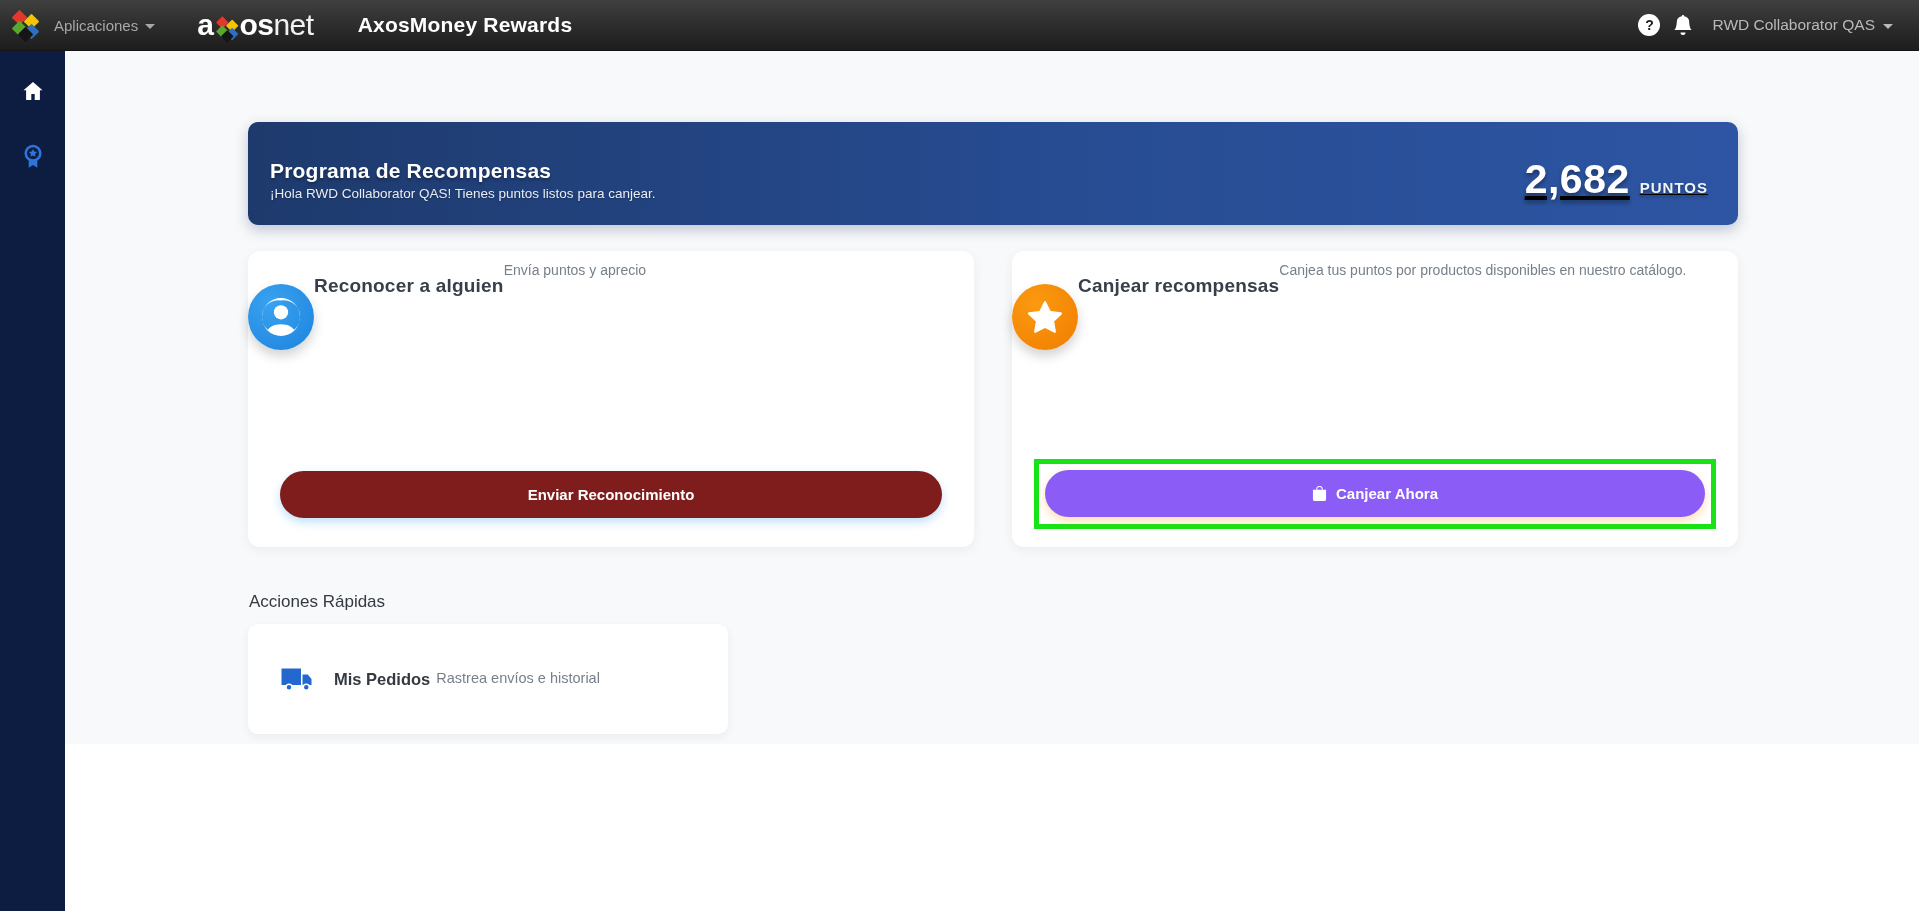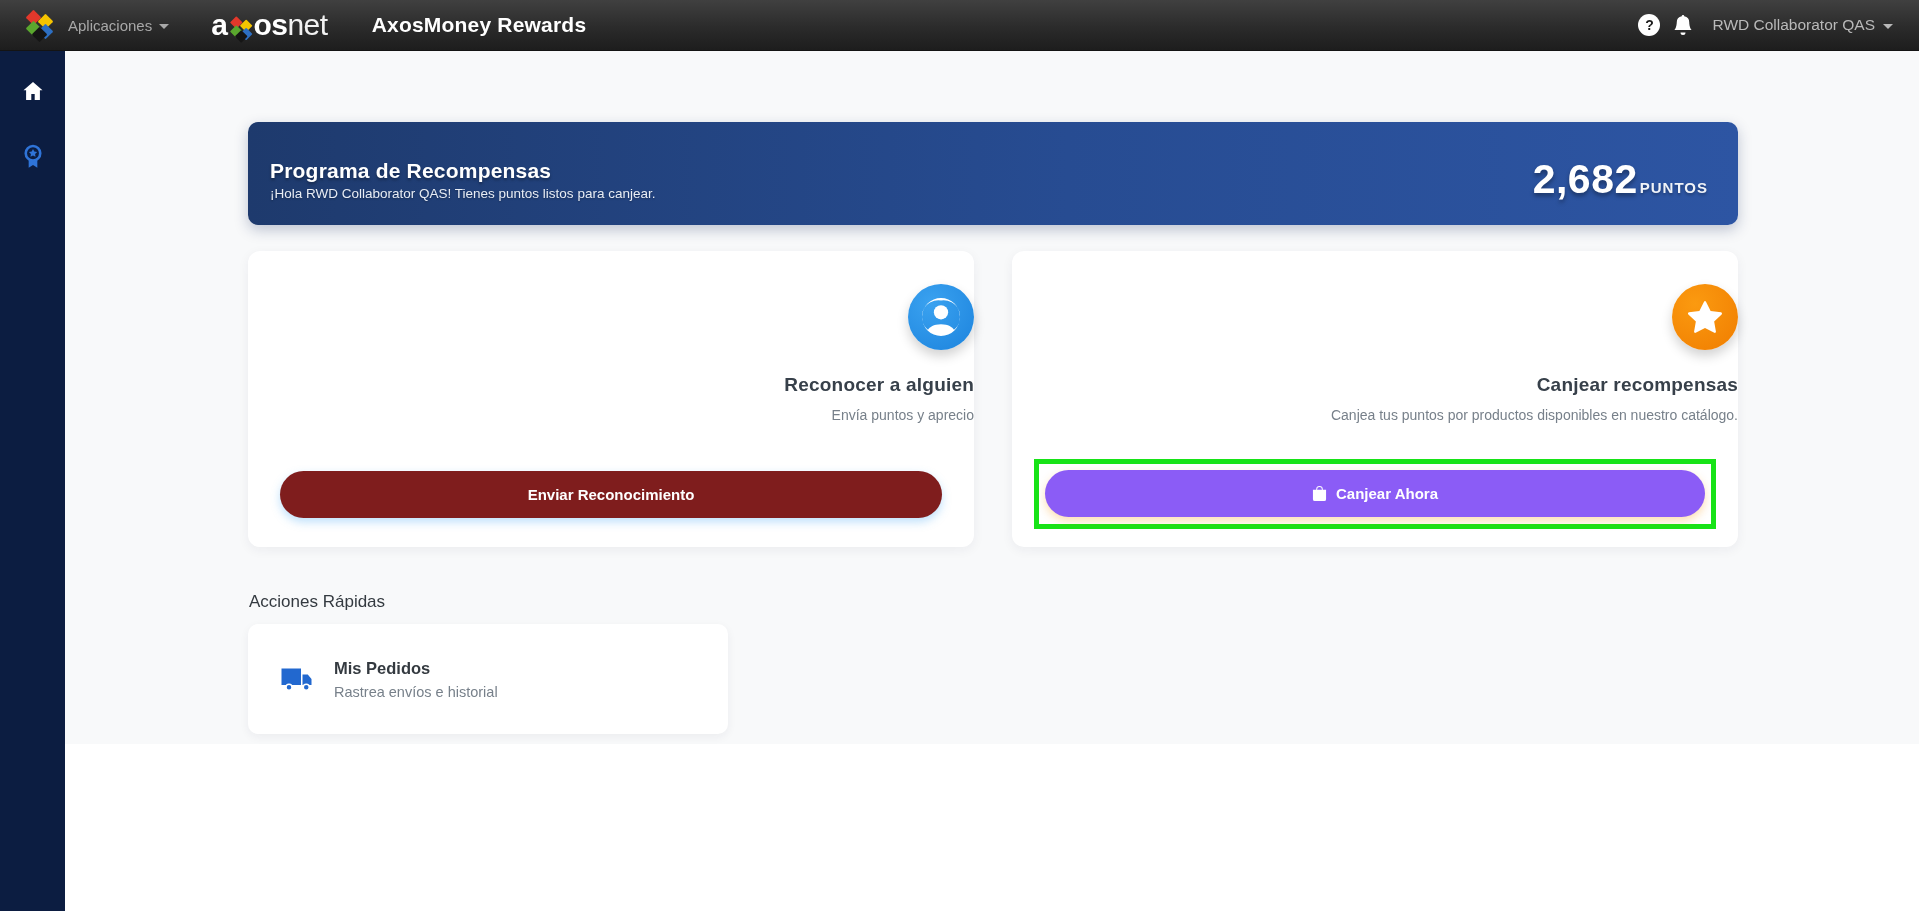--- a/index.html
+++ b/index.html
@@ -7,21 +7,21 @@
   html,body { font-family:"Liberation Sans", sans-serif; }
   body { width:1919px; height:911px; position:relative; overflow:hidden; background:#ffffff; }
 
   
   .navbar {
     position:absolute; left:0; top:0; width:1919px; height:51px;
     background:linear-gradient(180deg,#404040 0%,#2b2b2b 55%,#1d1d1d 100%);
     border-bottom:1px solid #141414;
     display:flex; align-items:center; z-index:30;
   }
-  .nav-left { display:flex; align-items:center; gap:14px; padding-left:26px; }
+  .nav-left { display:flex; align-items:center; gap:14px; padding-left:12px; }
   .apps-logo { width:28px; height:28px; position:relative; }
   .diamond { position:absolute; width:11px; height:11px; transform:rotate(45deg); border-radius:1px; }
   .d-red    { left:2px;  top:1px;  background:#e2382b; }
   .d-yellow { left:14px; top:5px;  background:#f5c400; }
   .d-green  { left:2px;  top:12px; background:#5aa72e; }
   .d-blue   { left:14px; top:15px; background:#2d6fc2; }
   .d-dark   { left:8px;  top:18px; background:#151515; }
   .apps-menu { display:flex; align-items:center; gap:7px; color:#a8a8a8; font-size:15px; cursor:pointer; }
   .caret-down { width:0; height:0; border-left:5px solid transparent; border-right:5px solid transparent; border-top:5px solid #a8a8a8; display:inline-block; margin-top:2px; }
   .brand { display:flex; align-items:center; margin-left:28px; color:#fff; font-size:30px; letter-spacing:-0.5px; }
@@ -49,29 +49,29 @@
   
   .banner {
     position:absolute; left:248px; top:122px; width:1490px; height:103px;
     border-radius:10px; background:linear-gradient(90deg,#1e3a6d 0%,#274c92 55%,#2d55a3 100%);
     box-shadow:0 5px 14px rgba(20,40,90,0.25);
     display:flex; align-items:center; justify-content:space-between;
     padding:12px 30px 0 22px; z-index:10;
   }
   .banner-title { color:#ffffff; font-size:21px; font-weight:bold; text-shadow:0 2px 3px rgba(0,0,0,0.35); letter-spacing:0.2px; }
   .banner-subtitle { color:#e8edf5; font-size:13.5px; margin-top:3px; text-shadow:0 1px 2px rgba(0,0,0,0.3); }
-  .points-wrap { display:flex; align-items:baseline; gap:2px; }
+  .points-wrap { display:flex; align-items:baseline; gap:10px;text-decoration:underline; }
   .points-value { color:#ffffff; font-size:41px; font-weight:bold; text-shadow:0 3px 4px rgba(0,0,0,0.35); letter-spacing:0.5px; }
   .points-label { color:#f0f3f8; font-size:15px; font-weight:bold; letter-spacing:1px; text-shadow:0 2px 3px rgba(0,0,0,0.3); }
 
   
   .card {
     position:absolute; top:251px; width:726px; height:296px; background:#ffffff;
     border-radius:12px; box-shadow:0 3px 12px rgba(30,40,60,0.06);
-    display:flex; flex-direction:column; align-items:flex-end; z-index:10;
+    display:flex; flex-direction:row; align-items:flex-start; z-index:10;
   }
   .card-recognize { left:248px; }
   .card-redeem { left:1012px; }
   .big-circle {
     width:66px; height:66px; border-radius:50%; margin-top:33px;
     display:flex; align-items:center; justify-content:center;
     box-shadow:0 6px 12px rgba(0,0,0,0.18);
   }
   .circle-blue { background:radial-gradient(circle at 35% 30%, #3aa2f0, #1c83dd); }
   .circle-orange { background:radial-gradient(circle at 35% 30%, #fb9a10, #f07d00); }
@@ -89,21 +89,21 @@
   }
   .btn-orange { position:relative; margin:6px; width:calc(100% - 12px); background:#8b5cf6; box-shadow:0 4px 10px rgba(249,147,0,0.3); }
 
   
   .qa-heading { position:absolute; left:249px; top:592px; font-size:17px; font-weight:normal; color:#343a40; z-index:10; }
   .qa-card {
     position:absolute; left:248px; top:624px; width:480px; height:110px;
     background:#ffffff; border-radius:10px; box-shadow:0 3px 10px rgba(30,40,60,0.06);
     display:flex; align-items:center; padding-left:32px; gap:18px; cursor:pointer; z-index:10;
   }
-  .qa-text { display:flex; flex-direction:column; gap:6px; }
+  .qa-text { display:flex; flex-direction:row; gap:6px; }
   .qa-title { font-size:16.5px; font-weight:bold; color:#343a40; }
   .qa-subtitle { font-size:14.5px; color:#77808a; }
 </style>
 </head>
 <body>
 
 <div class="navbar">
   <div class="nav-left">
     <div class="apps-logo">
       <span class="diamond d-red"></span>

